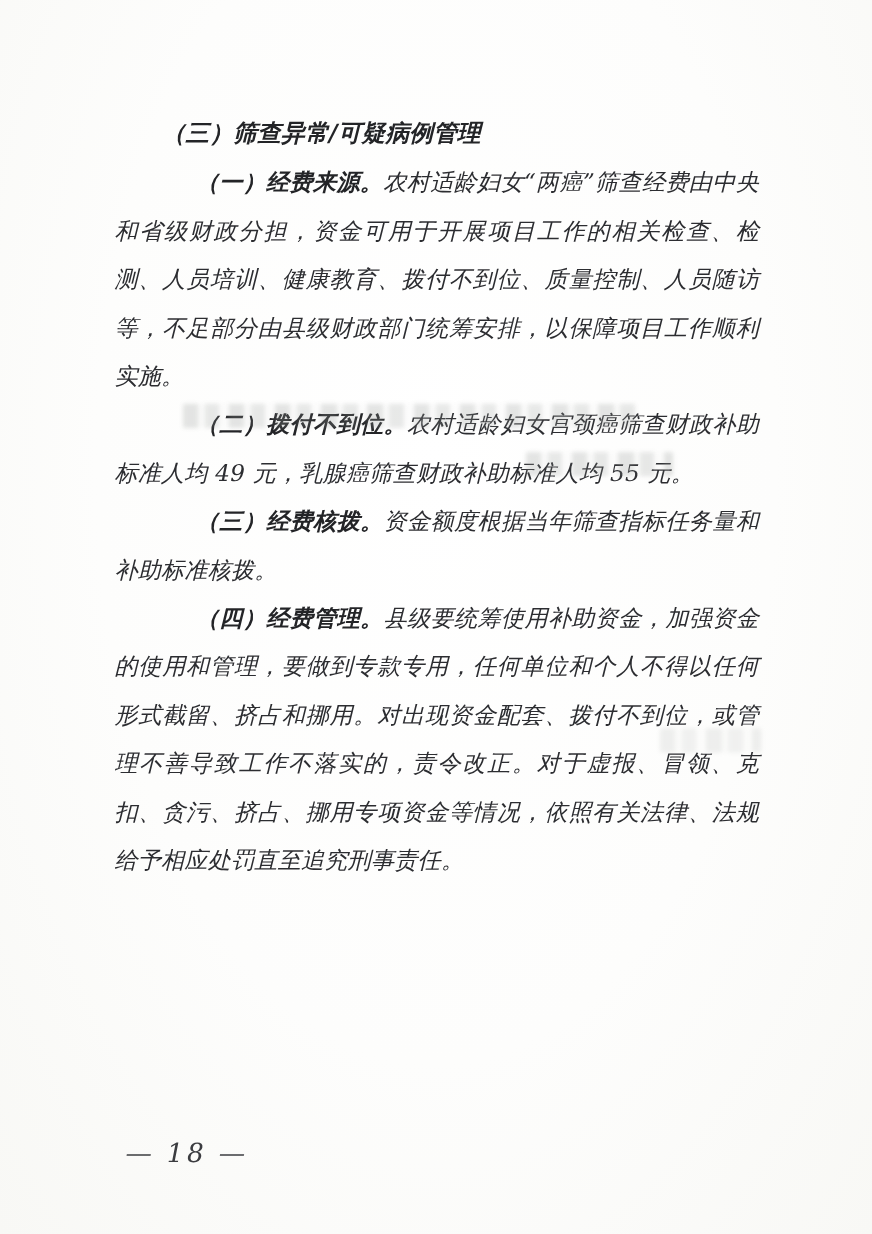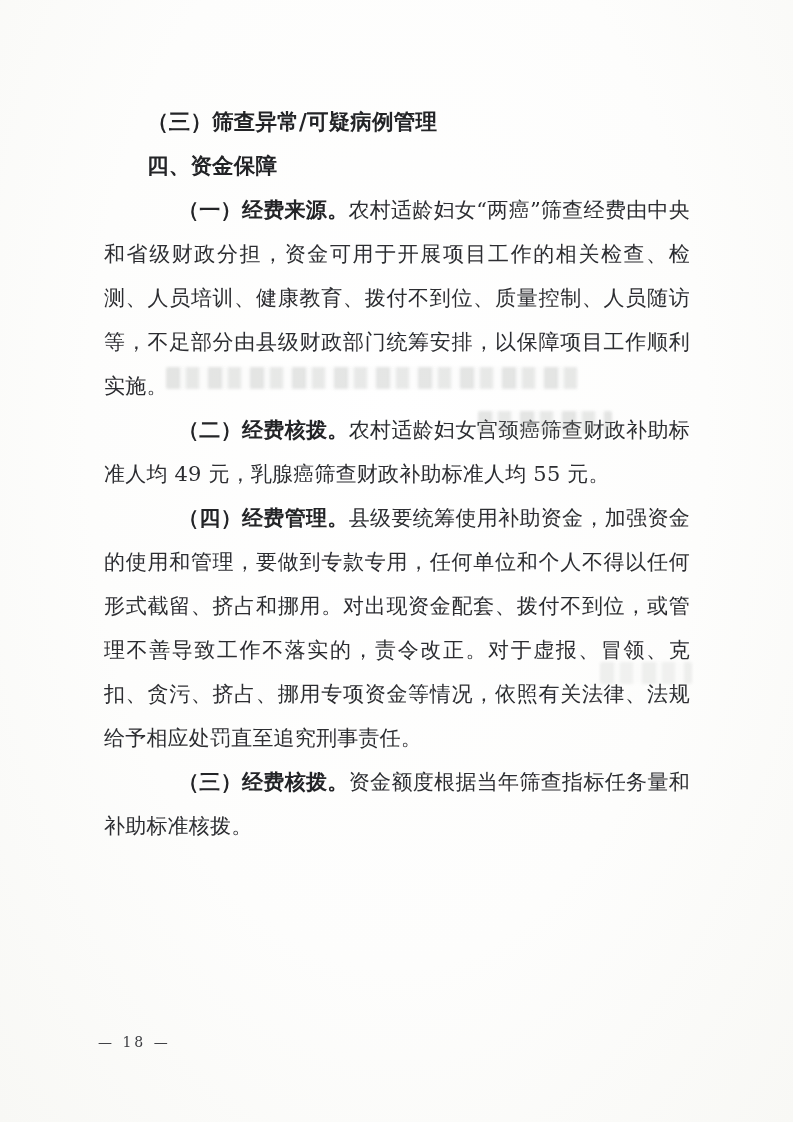--- a/index.html
+++ b/index.html
@@ -8,20 +8,21 @@
   body {
     width: 793px; height: 1122px;
     position: relative;
     overflow: hidden;
     background: #fcfcfb;
     font-family: "DejaVu Serif", "Liberation Serif", serif;
   }
   .page {
     position: absolute; inset: 0;
     background: radial-gradient(ellipse at 50% 38%, #ffffff 0%, #fdfdfc 55%, #f8f8f5 100%);
+    font-style: italic;
   }
   .content {
     position: absolute;
     left: 104px; top: 100px; width: 586px;
     color: #2c2d31;
     font-size: 21px;
     line-height: 44px;
     text-align: justify;
     letter-spacing: 0.2px;
   }
@@ -34,22 +35,22 @@
     font-weight: 700;
     color: #232427;
   }
   .lead {
     font-weight: 700;
     color: #232427;
     margin-left: 32px;
   }
   .page-number {
     position: absolute;
-    left: 98px; top: 1034px;
-    font-size: 14px;
+    left: 114px; top: 1034px;
+    font-size: 24px;
     color: #3b3c40;
     letter-spacing: 3px;
   }
   
   .artifact {
     position: absolute;
     height: 22px;
     border-radius: 2px;
     filter: blur(1.7px);
     opacity: 0.85;
@@ -66,29 +67,28 @@
 </head>
 <body>
 
 <div class="page">
 
   <div class="content">
 
     <h3>（三）筛查异常/可疑病例管理</h3>
 
 
-    <h3>四、资金保障</h3>
 
     <p><span class="lead">（一）经费来源。</span><span>农村适龄妇女“两癌”筛查经费由中央和省级财政分担，资金可用于开展项目工作的相关检查、检测、人员培训、健康教育、拨付不到位、质量控制、人员随访等，不足部分由县级财政部门统筹安排，以保障项目工作顺利实施。</span></p>
 
-    <p><span class="lead">（二）经费核拨。</span><span>农村适龄妇女宫颈癌筛查财政补助标准人均 49 元，乳腺癌筛查财政补助标准人均 55 元。</span></p>
+    <p><span class="lead">（二）拨付不到位。</span><span>农村适龄妇女宫颈癌筛查财政补助标准人均 49 元，乳腺癌筛查财政补助标准人均 55 元。</span></p>
+
+    <p><span class="lead">（三）经费核拨。</span><span>资金额度根据当年筛查指标任务量和补助标准核拨。</span></p>
 
     <p><span class="lead">（四）经费管理。</span><span>县级要统筹使用补助资金，加强资金的使用和管理，要做到专款专用，任何单位和个人不得以任何形式截留、挤占和挪用。对出现资金配套、拨付不到位，或管理不善导致工作不落实的，责令改正。对于虚报、冒领、克扣、贪污、挤占、挪用专项资金等情况，依照有关法律、法规给予相应处罚直至追究刑事责任。</span></p>
-
-    <p><span class="lead">（三）经费核拨。</span><span>资金额度根据当年筛查指标任务量和补助标准核拨。</span></p>
 
   </div>
 
   <div class="artifact artifact-1"></div>
   <div class="artifact artifact-2"></div>
   <div class="artifact artifact-3"></div>
 
   <div class="page-number">— 18 —</div>
 
 </div>

